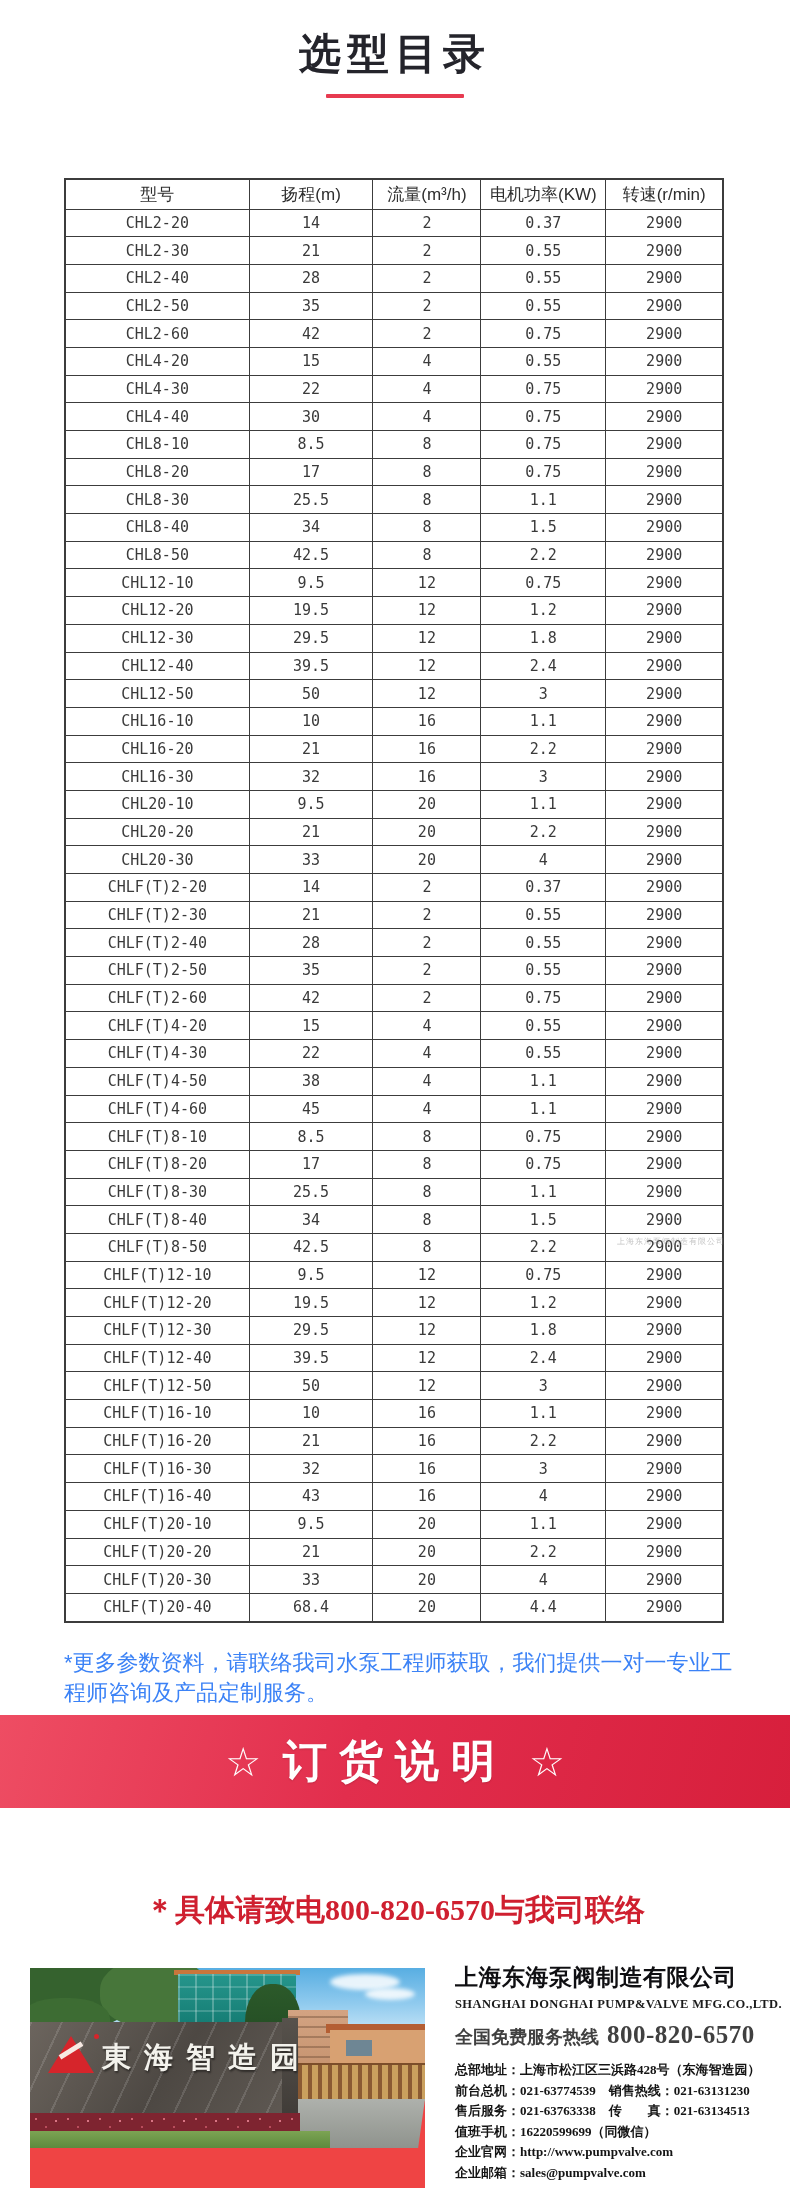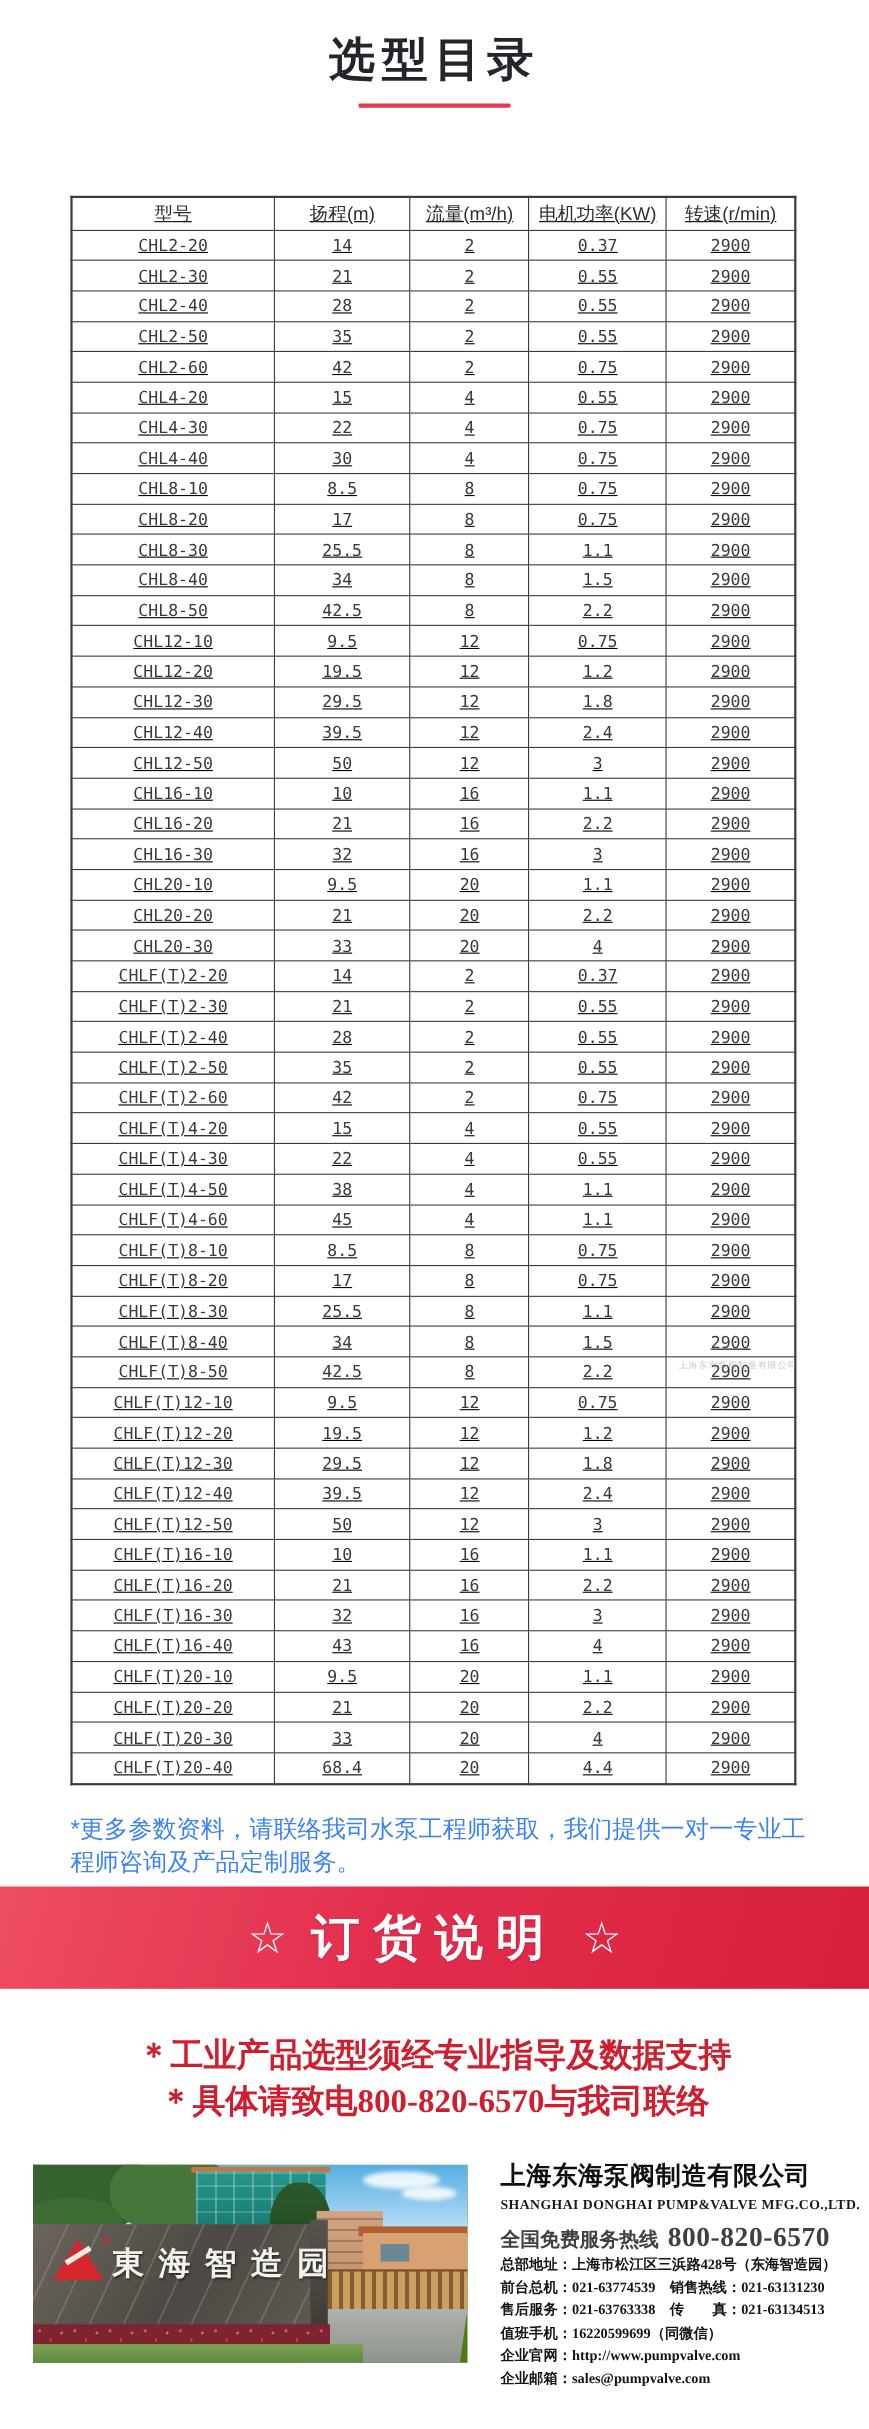--- a/index.html
+++ b/index.html
@@ -9,21 +9,21 @@
   
   .title-wrap { position:absolute; top:26px; left:0; width:790px; text-align:center; }
   .page-title { display:inline-block; font-size:42px; font-weight:700; color:#24242b; letter-spacing:6px; }
   .title-underline { width:138px; height:4px; margin:12px auto 0; background:#e73a50; border-radius:1px; }
 
   
   .spec-table { position:absolute; left:64px; top:178px; width:660px; height:1445px;
     border-collapse:collapse; table-layout:fixed; }
   .spec-table th, .spec-table td { border:1px solid #3c3c3c; text-align:center; vertical-align:middle;
     color:#3a3a3a; overflow:hidden; white-space:nowrap; }
-  .spec-table { border:2px solid #3c3c3c;text-decoration:underline; }
+  .spec-table { border:2px solid #3c3c3c; }
   .spec-table th { font-size:17px; font-weight:400; color:#2e2e2e; height:30px;
     font-family:"Liberation Sans", sans-serif; }
   .spec-table td { font-size:15px; font-family:"DejaVu Sans Mono", monospace; }
   .col-model { width:28%; } .col-head { width:18.8%; } .col-flow { width:16.4%; }
   .col-power { width:19%; } .col-speed { width:17.8%; }
 
   .table-watermark { position:absolute; left:617px; top:1236px; font-size:8px; color:#8a8a8a;
     opacity:.5; letter-spacing:1px; white-space:nowrap; }
 
   
@@ -37,22 +37,22 @@
   .order-banner .banner-title { color:#ffffff; font-size:44px; font-weight:700; letter-spacing:12px;
     text-shadow:0 1px 2px rgba(0,0,0,.15); }
 
   
   .red-notice { position:absolute; left:0; width:790px; text-align:center;
     font-family:"Liberation Serif", serif; font-weight:700; font-size:30px; color:#cf1f2f; }
   .red-notice.n1 { top:1848px; }
   .red-notice.n2 { top:1890px; }
 
   
-  .photo { position:absolute; left:30px; top:1968px; width:395px; height:180px; overflow:hidden;
-    background:#4d7c0f;padding-left:26px; }
+  .photo { position:absolute; left:30px; top:1968px; width:395px; height:220px; overflow:hidden;
+    background:#ef4444;padding-left:26px; }
   .photo .sky { position:absolute; left:0; top:0; width:100%; height:70px;
     background:linear-gradient(180deg,#58aee2 0%,#8fcaee 50%,#cfe9f8 100%); }
   .photo .cloud { position:absolute; background:#ffffff; border-radius:50%; opacity:.85; filter:blur(2px); }
   .photo .cloud.c1 { left:300px; top:6px; width:70px; height:16px; }
   .photo .cloud.c2 { left:335px; top:20px; width:50px; height:12px; }
   .photo .tree-blob { position:absolute; border-radius:45%; }
   .photo .t1 { left:-25px; top:-18px; width:130px; height:80px; background:#35622e; }
   .photo .t2 { left:70px; top:-10px; width:110px; height:70px; background:#47763a; }
   .photo .t3 { left:-10px; top:30px; width:90px; height:45px; background:#3d6c33; }
   .photo .building { position:absolute; left:148px; top:6px; width:118px; height:50px;
@@ -97,21 +97,21 @@
     background:linear-gradient(180deg,#7ca453,#5d8a3e); }
 
   
   .company { position:absolute; left:455px; top:1962px; width:310px; }
   .company-name-cn { font-size:23px; font-weight:700; color:#0f0f12; letter-spacing:0.5px; white-space:nowrap; }
   .company-name-en { margin-top:4px; font-family:"Liberation Serif", serif; font-weight:700;
     font-size:12.5px; color:#1b1b1b; letter-spacing:0.4px; white-space:nowrap;text-align:center; }
   .hotline { margin-top:9px; color:#404040; white-space:nowrap; display:flex; align-items:baseline; gap:8px; }
   .hotline-label { font-size:18px; font-weight:700; }
   .hotline-number { font-size:25px; font-weight:700; font-family:"Liberation Serif", serif; letter-spacing:0.5px; }
-  .company-details { margin-top:0; }
+  .company-details { margin-top:11px; }
   .detail-line { font-family:"Liberation Serif", serif; font-weight:700; font-size:13px; color:#141414;
     line-height:20.5px; white-space:nowrap; }
 </style>
 </head>
 <body>
 
 <div class="page">
 
   <div class="title-wrap">
     <div class="page-title">选型目录</div>
@@ -550,21 +550,20 @@
   <div class="table-watermark">上海东海泵阀制造有限公司</div>
 
   <div class="note-line">*更多参数资料，请联络我司水泵工程师获取，我们提供一对一专业工程师咨询及产品定制服务。</div>
 
   <div class="order-banner">
     <span class="star">☆</span>
     <span class="banner-title">订货说明</span>
     <span class="star">☆</span>
   </div>
 
-  <div class="red-notice n1">＊工业产品选型须经专业指导及数据支持</div>
   <div class="red-notice n2">＊具体请致电800-820-6570与我司联络</div>
 
   <div class="photo">
     <div class="sky"></div>
     <div class="cloud c1"></div>
     <div class="cloud c2"></div>
     <div class="tree-blob t1"></div>
     <div class="tree-blob t2"></div>
     <div class="tree-blob t3"></div>
     <div class="building-top"></div>

